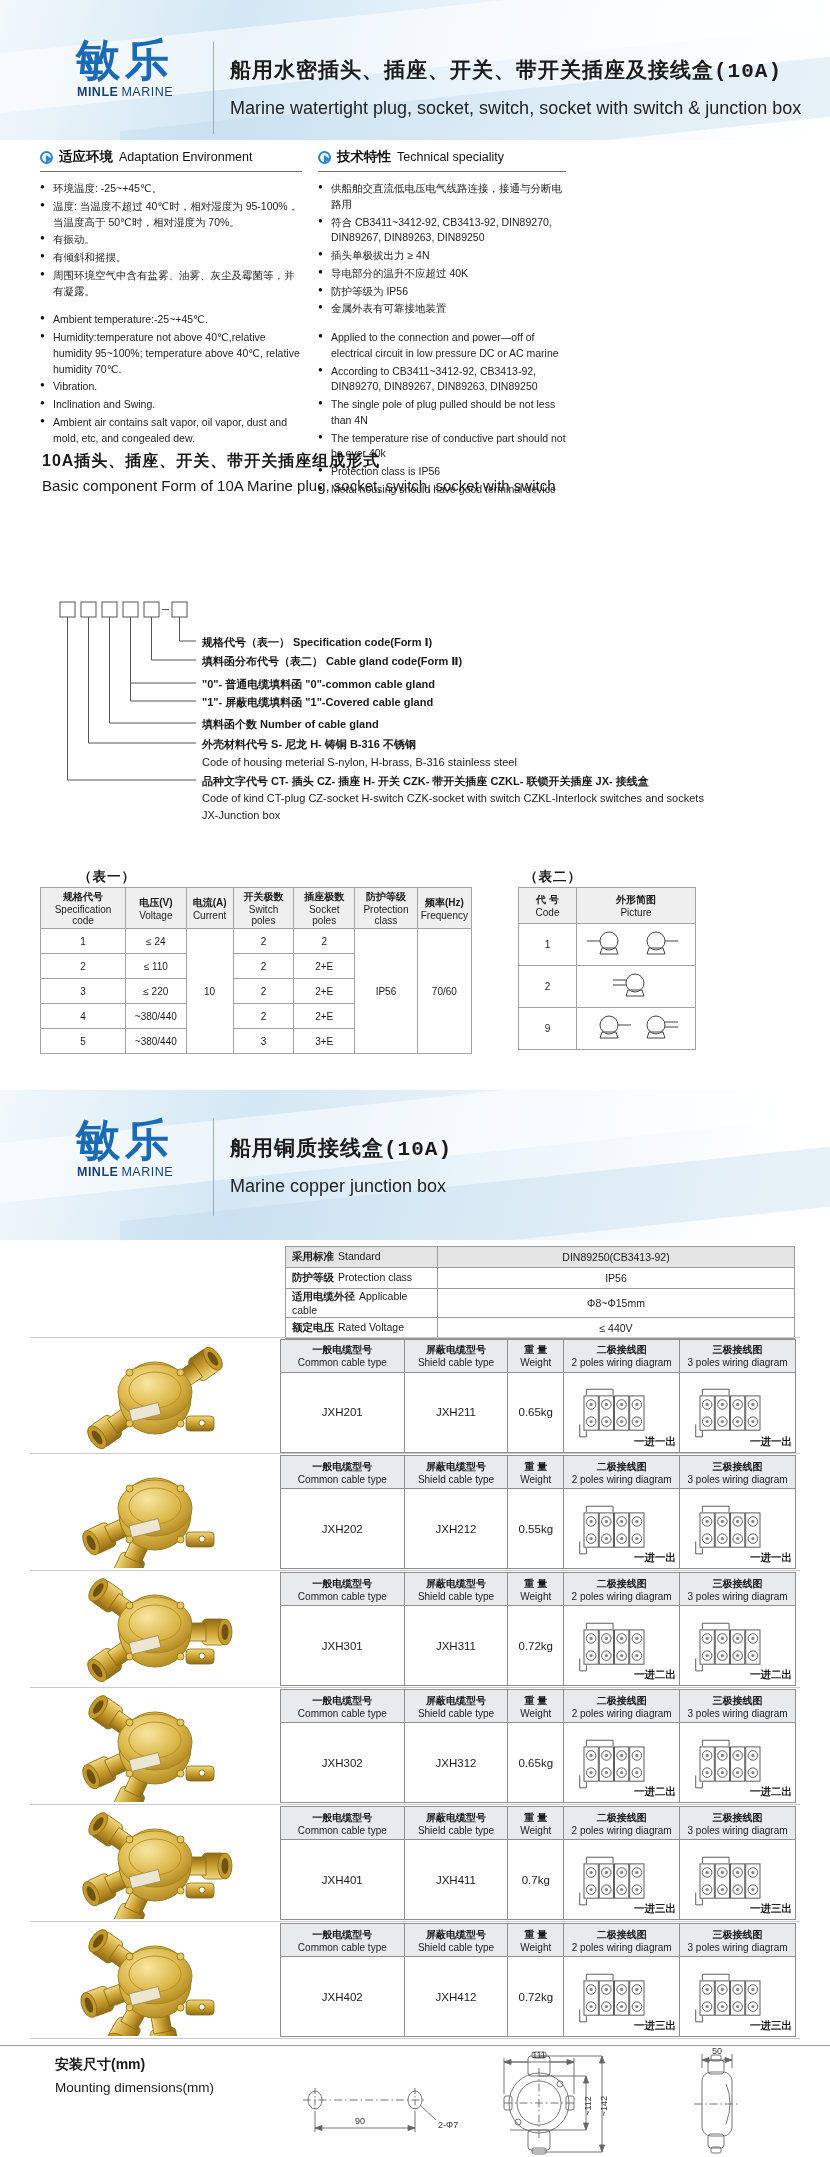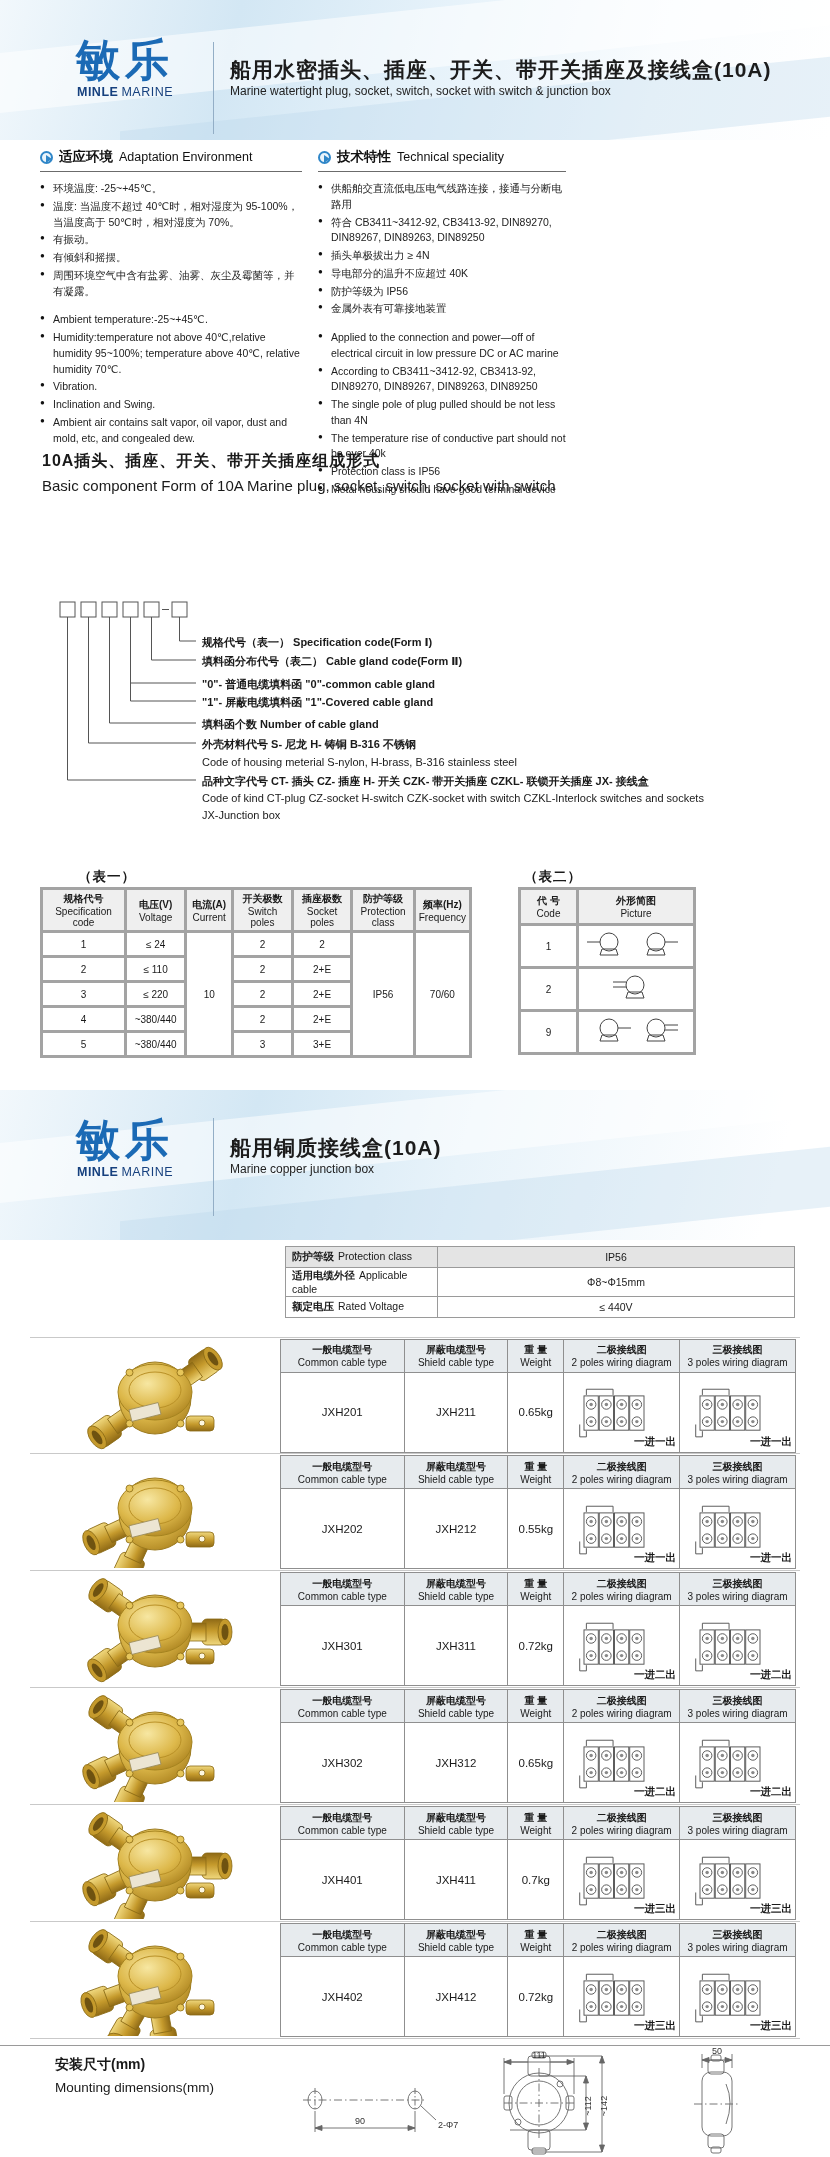--- a/index.html
+++ b/index.html
@@ -29,22 +29,22 @@
   .band2 .logo { left:76px; top:28px; }
   .logo-cn { font-size:44px; font-weight:bold; color:#1b6ab5; letter-spacing:5px; line-height:1.0; font-family:"DejaVu Sans","Liberation Sans",sans-serif; }
   .logo-en { margin-top:3px; font-size:12.5px; font-weight:bold; color:#16407e; letter-spacing:0.5px; white-space:nowrap; }
   .logo-en .logo-en2 { font-weight:normal; margin-left:3px; }
   .vdiv { position:absolute; z-index:2; width:1px; background:#93aec6; }
   .band1 .vdiv { left:213px; top:42px; height:92px; }
   .band2 .vdiv { left:213px; top:28px; height:98px; }
   .band-titles { position:absolute; z-index:2; left:230px; }
   .band1 .band-titles { top:56px; }
   .band2 .band-titles { top:44px; }
-  .band-title-cn { font-size:21px; font-weight:bold; color:#1c1c1c; letter-spacing:1px; }
-  .band-title-en { font-size:12px; color:#222; margin-top:0; }
+  .band-title-cn { font-size:21px; font-weight:bold; color:#1c1c1c; letter-spacing:1px;font-family:Liberation Mono, monospace; }
+  .band-title-en { font-size:18px; color:#222; margin-top:14px; }
 
   
   .env-tech { position:relative; height:245px; }
   .col { position:absolute; top:8px; }
   .col-left  { left:40px;  width:262px; }
   .col-right { left:318px; width:248px; }
   .sec-head { display:flex; align-items:center; gap:6px; padding-bottom:5px; border-bottom:1px solid #6b6b6b; }
   .play-icon { width:13px; height:13px; border-radius:50%; border:2px solid #2f86c8; position:relative; flex:0 0 auto; background:#eaf4fb; }
   .play-icon::after { content:""; position:absolute; left:4px; top:2.5px; border-left:6px solid #2f86c8; border-top:4px solid transparent; border-bottom:4px solid transparent; }
   .sec-head-cn { font-size:13.5px; font-weight:bold; color:#111; }
@@ -60,21 +60,21 @@
   .comp-title-en { position:absolute; left:42px; top:92px;  font-size:15px; }
   .code-diagram { position:absolute; left:0; top:210px; width:830px; height:240px; }
   .code-svg { position:absolute; left:0; top:0; }
   .code-label { position:absolute; left:202px; font-size:11px; white-space:nowrap; color:#1a1a1a; }
   .code-label.cnb { font-weight:bold; }
 
   
   .forms { position:relative; height:255px; }
   .form-cap { position:absolute; font-size:13.5px; font-weight:bold; letter-spacing:1px; }
   table.grid { border-collapse:collapse; background:#fff; }
-  table.grid th, table.grid td { border:3px solid #a3a3a3; text-align:center; vertical-align:middle; padding:2px 3px; }
+  table.grid th, table.grid td { border:1px solid #a3a3a3; text-align:center; vertical-align:middle; padding:2px 3px; }
   table.grid th { background:#efefef; font-weight:normal; }
   .hcn { display:block; font-size:10px; font-weight:bold; }
   .hen { display:block; font-size:10px; }
   .t1 { position:absolute; left:40px; top:52px; width:432px; }
   .t1 td { font-size:10px; height:25px; }
   .t1 th { height:36px; }
   .t2 { position:absolute; left:518px; top:52px; width:178px; }
   .t2 td { font-size:10px; height:42px; }
   .t2 th { height:36px; }
 
@@ -411,20 +411,24 @@
     <div class="vdiv"></div>
     <div class="band-titles">
       <div class="band-title-cn">船用铜质接线盒(10A)</div>
       <div class="band-title-en">Marine copper junction box</div>
     </div>
   </header>
 
   <section class="standards">
     <table class="std-table">
       <tbody>
+          <tr>
+        <td class="std-label"><span class="cn">采用标准</span><span>Standard</span></td>
+        <td class="std-value">DIN89250(CB3413-92)</td>
+      </tr>
       <tr>
         <td class="std-label"><span class="cn">防护等级</span><span>Protection class</span></td>
         <td class="std-value">IP56</td>
       </tr>
       <tr>
         <td class="std-label"><span class="cn">适用电缆外径</span><span>Applicable cable</span></td>
         <td class="std-value">Φ8~Φ15mm</td>
       </tr>
       <tr>
         <td class="std-label"><span class="cn">额定电压</span><span>Rated Voltage</span></td>

